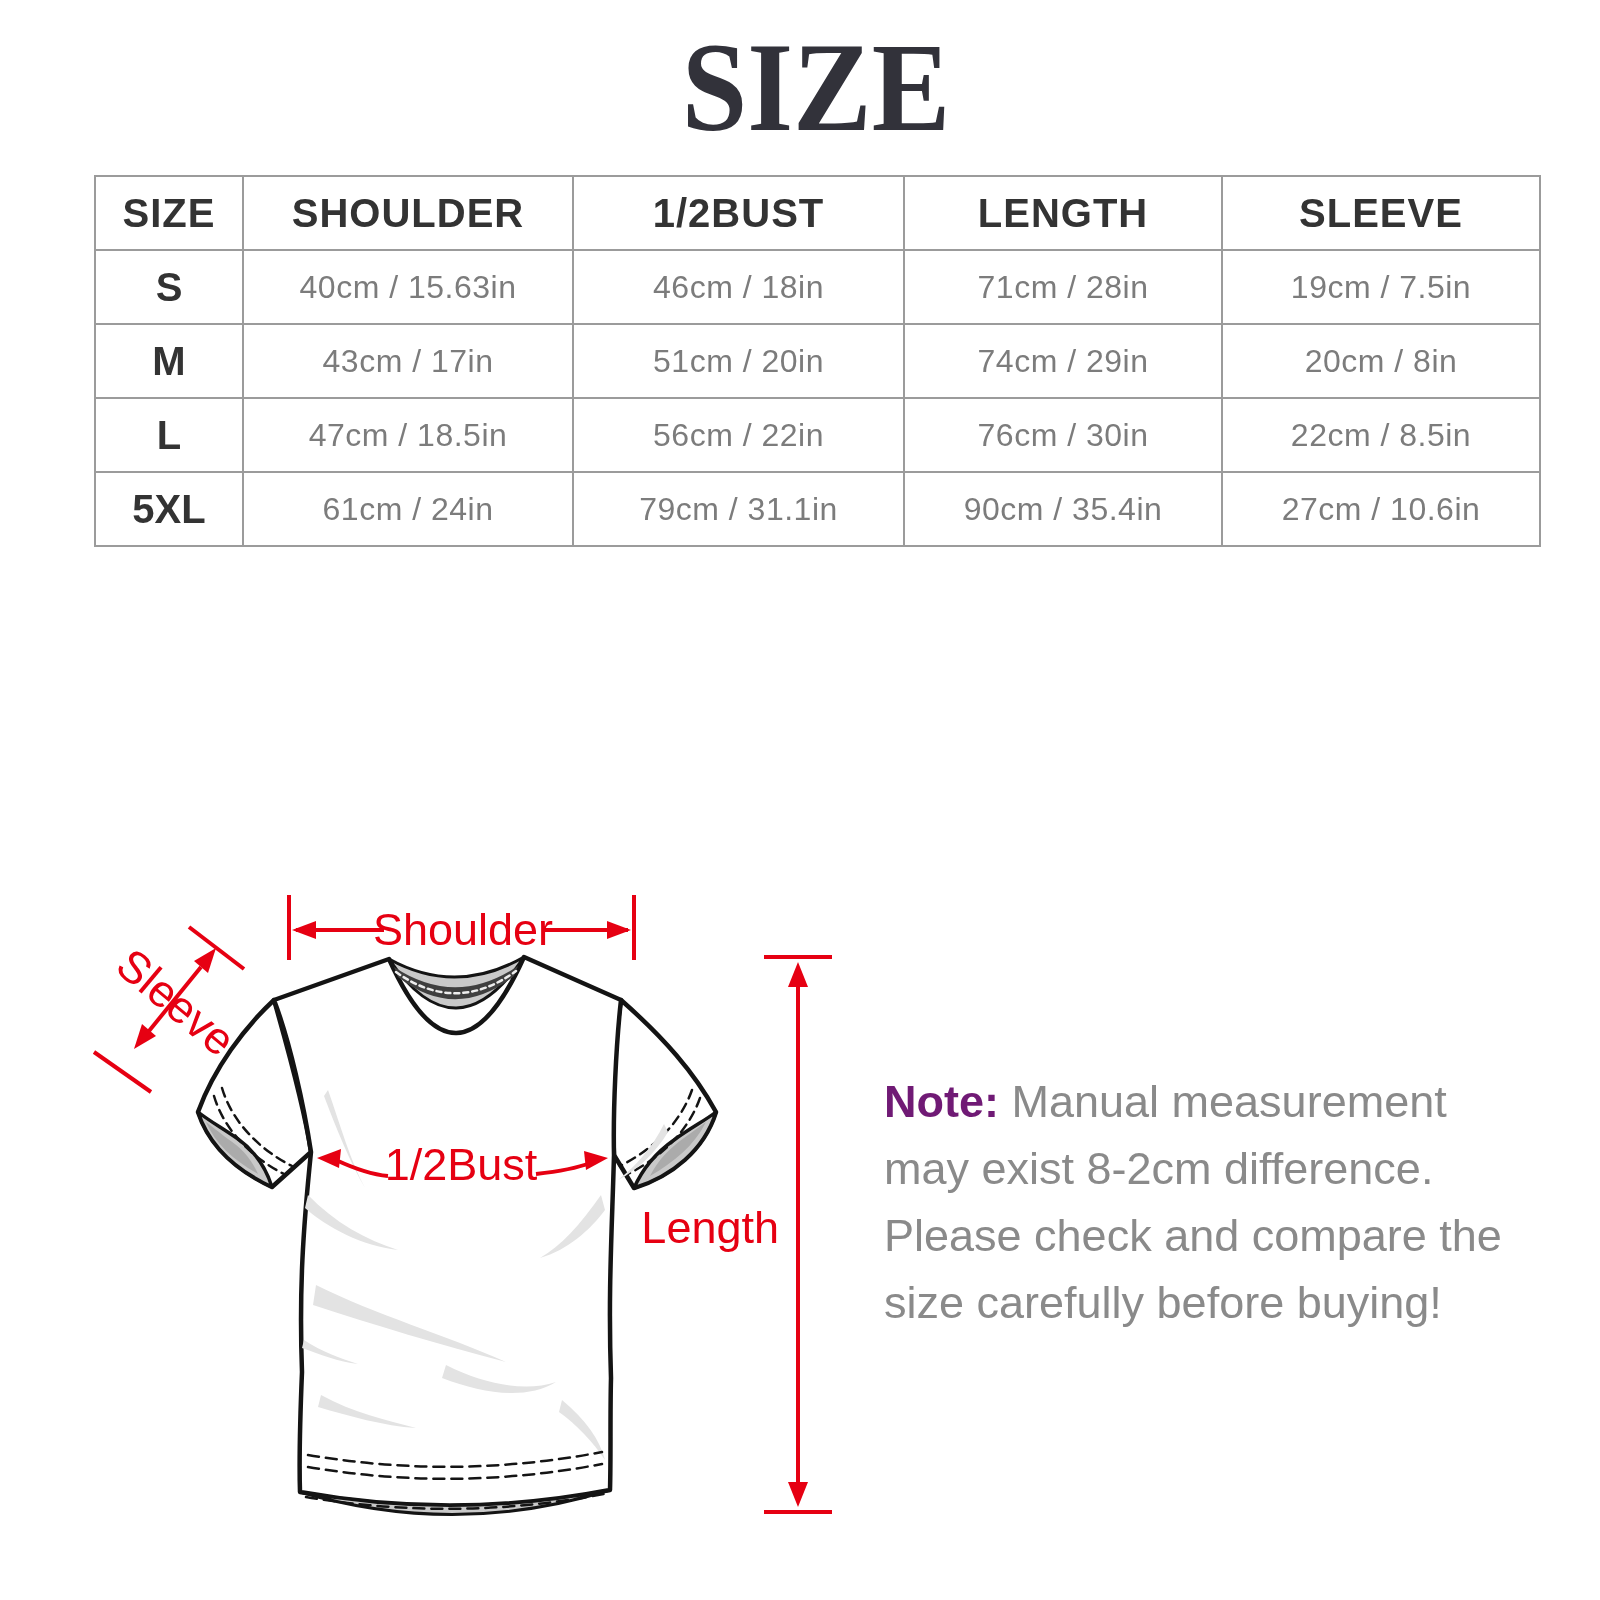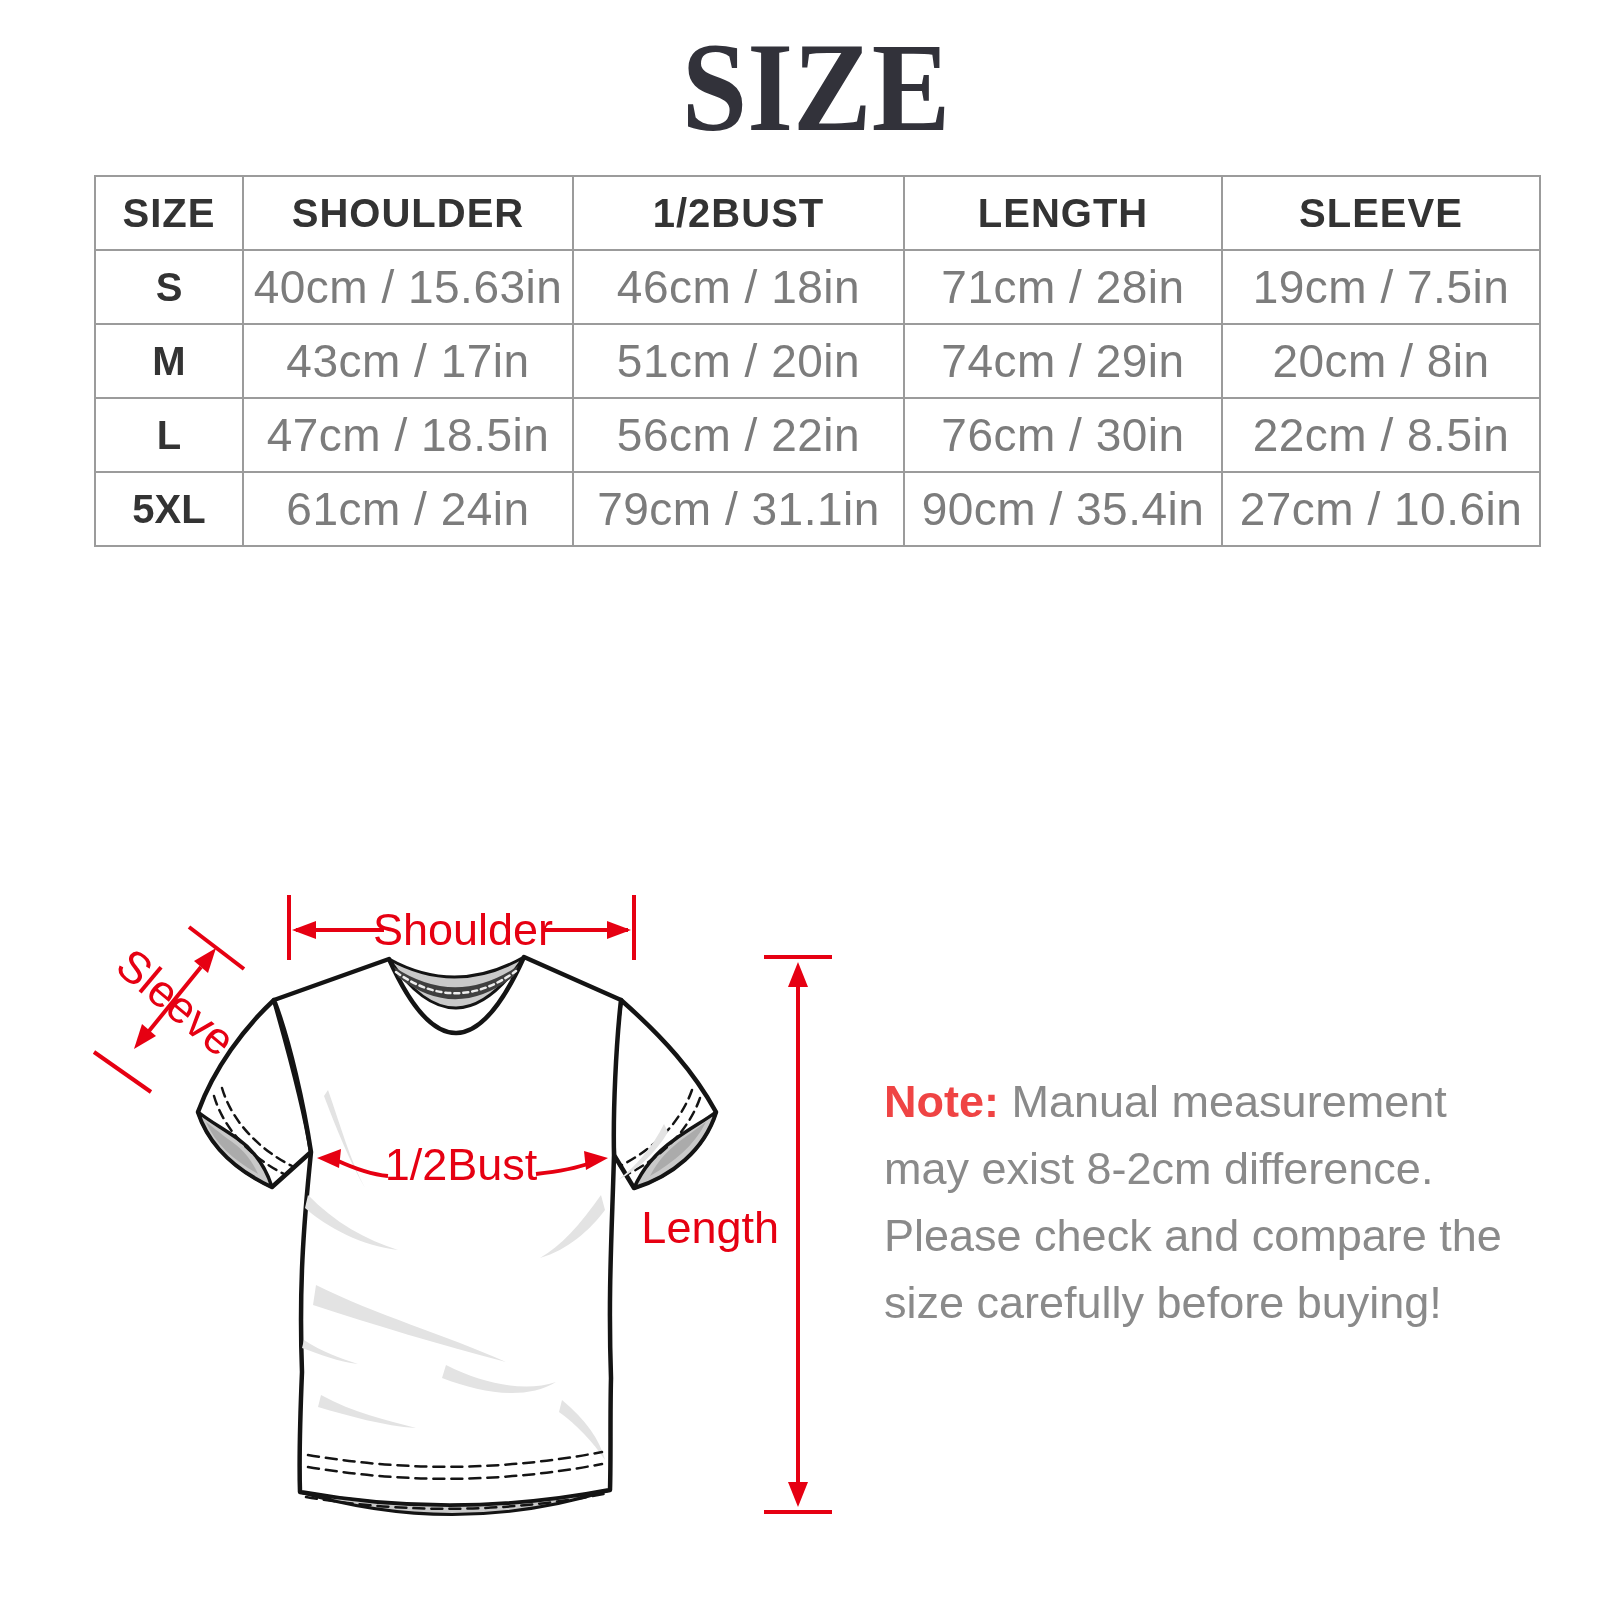--- a/index.html
+++ b/index.html
@@ -7,25 +7,25 @@
         font-family:"Liberation Sans",sans-serif;margin-left:16px;}
   .title{position:absolute;top:30px;left:0;width:1600px;text-align:center;
          font-family:"Liberation Serif",serif;font-weight:bold;font-size:128px;line-height:115px;
          color:#32323a;transform:scaleX(0.92);letter-spacing:0px;}
   table.size-table{position:absolute;left:78px;top:175px;width:1445px;border-collapse:collapse;
          table-layout:fixed;}
   table.size-table th,table.size-table td{border:2px solid #9b9b9b;height:72px;padding:0;
          text-align:center;vertical-align:middle;}
   table.size-table thead th{font-size:40px;font-weight:bold;color:#333333;letter-spacing:1px;}
   table.size-table tbody th{font-size:40px;font-weight:bold;color:#333333;}
-  table.size-table tbody td{font-size:46px;font-weight:normal;color:#7c7c7c;letter-spacing:0.5px;}
+  table.size-table tbody td{font-size:32px;font-weight:normal;color:#7c7c7c;letter-spacing:0.5px;}
   .diagram-svg{position:absolute;left:0;top:840px;width:860px;height:760px;}
   .note{position:absolute;left:868px;top:1068px;width:645px;font-size:45px;line-height:67px;
         color:#8a8a8a;}
-  .note .note-prefix{font-weight:bold;color:#ef4444;}
+  .note .note-prefix{font-weight:bold;color:#701a75;}
   .red-label{font-size:45px;fill:#e60012;font-family:"Liberation Sans",sans-serif;}
 </style>
 </head>
 <body>
 
 <div class="page">
 
   <div class="title">SIZE</div>
 
   <table class="size-table">

